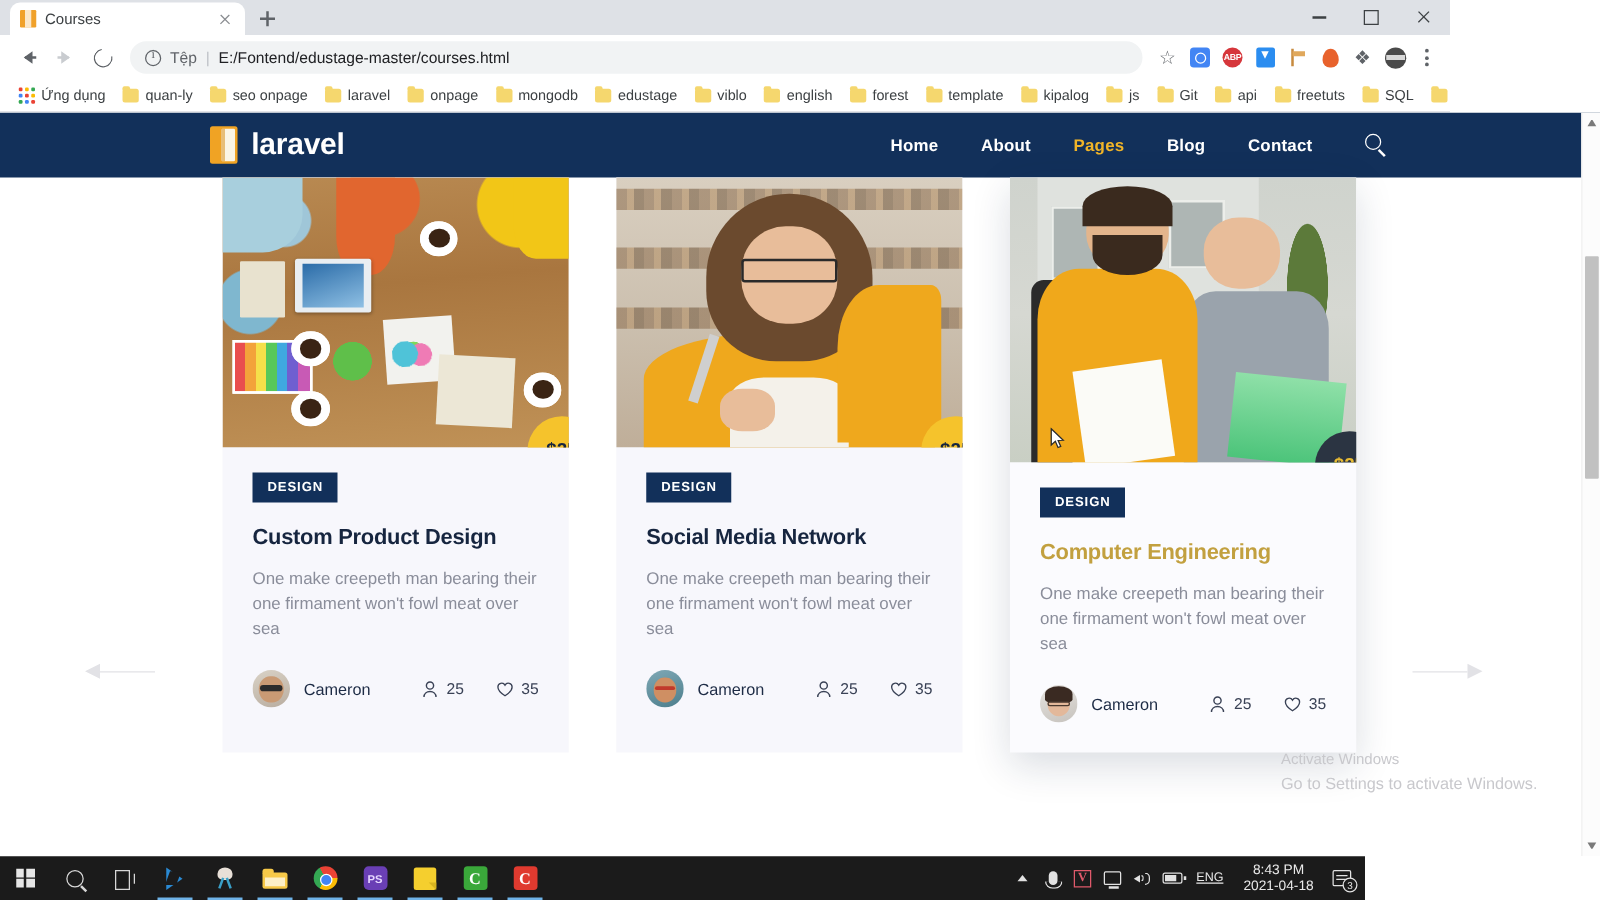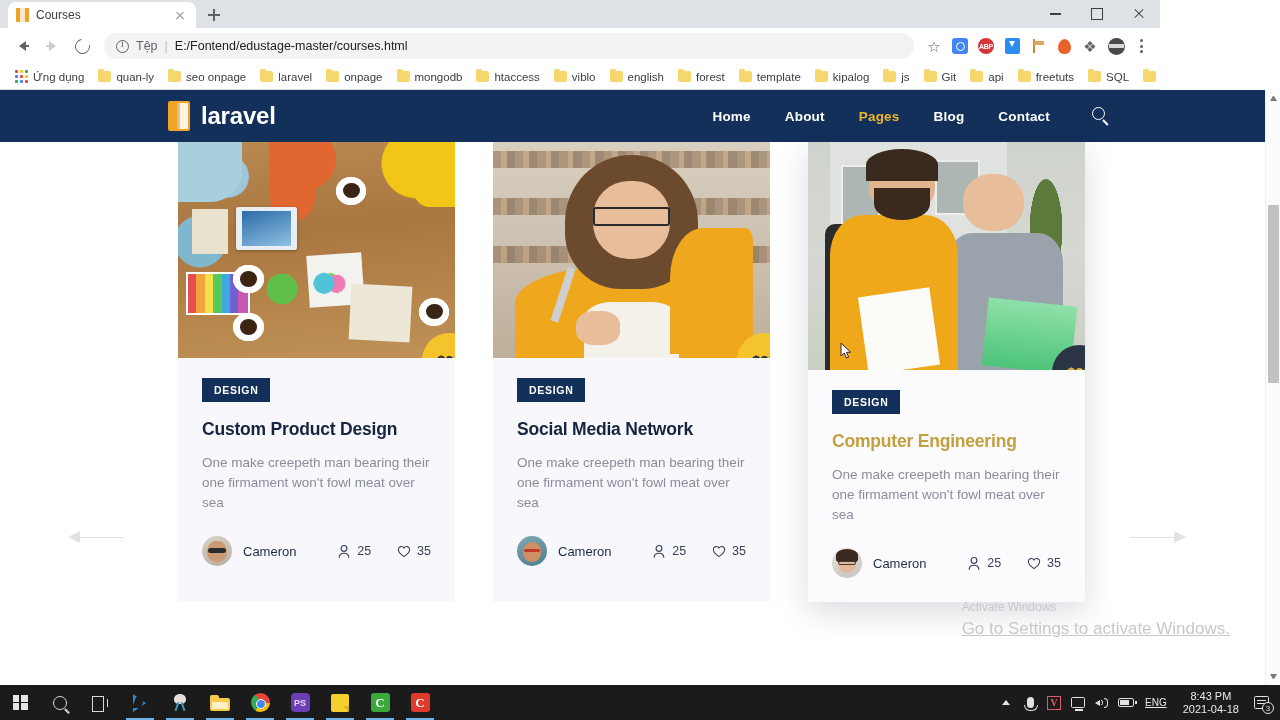--- a/index.html
+++ b/index.html
@@ -166,34 +166,34 @@
   .ca-line { position:absolute; top:6.5px; height:1.4px; background:#e2e2e6; }
   .ca-head { position:absolute; top:1px; width:0;height:0;
     border-top:6px solid transparent;border-bottom:6px solid transparent; }
   .carousel-arrow.left .ca-line { left:12px; width:44px; }
   .carousel-arrow.left .ca-head { left:0; border-right:12px solid #e2e2e6; }
   .carousel-arrow.right .ca-line { left:0; width:44px; }
   .carousel-arrow.right .ca-head { right:0; border-left:12px solid #e2e2e6; }
 
   .watermark { position:absolute; right:50px; top:510px; text-align:left; color:#c8c8cc; user-select:none; }
   .wm-title { font-size:12px; font-weight:400; }
-  .wm-sub { font-size:17px; margin-top:5px;text-decoration:underline; }
+  .wm-sub { font-size:13px; margin-top:5px; }
 
   .cursor { position:absolute; left:840px; top:252px; width:12px;height:18px; z-index:40; }
 
   .pg-scroll { position:absolute; right:0; top:0; width:15px; height:595px; background:#fcfcfc; border-left:1px solid #f0f0f0; }
   .pg-scroll .up, .pg-scroll .down { position:absolute; left:4px; width:7px;height:0;
     border-left:3.5px solid transparent;border-right:3.5px solid transparent; }
   .pg-scroll .up { top:6px; border-bottom:5px solid #7a7a7a; }
   .pg-scroll .down { bottom:6px; border-top:5px solid #7a7a7a; }
   .pg-thumb { position:absolute; left:2px; top:115px; width:11px; height:178px; background:#c1c1c1; border-radius:1px; }
 
   
   .taskbar {
-    position:absolute; left:0; top:685px; width:1280px; height:35px;
+    position:absolute; left:0; top:685px; width:1092px; height:35px;
     background:#1b1b1b; display:flex; align-items:center;
   }
   .tb-item { width:40px;height:35px;display:flex;align-items:center;justify-content:center;position:relative;flex:none; }
   .tb-item.active:after { content:""; position:absolute; left:6px; right:6px; bottom:0; height:2.5px; background:#6fb3e8; }
   .win-logo { width:15px;height:15px;display:grid;grid-template-columns:1fr 1fr;grid-template-rows:1fr 1fr;grid-gap:1.8px; }
   .win-logo i{background:#e6e6e6;display:block;}
   .tb-search { width:14px;height:14px;border:1.5px solid #d8d8d8;border-radius:50%;position:relative; }
   .tb-search:after{content:"";position:absolute;left:11px;top:11px;width:6px;height:1.5px;background:#d8d8d8;transform:rotate(45deg);transform-origin:left center;}
   .tb-taskview { width:16px;height:14px;position:relative; }
   .tb-taskview:before{content:"";position:absolute;left:0;top:0;width:10px;height:14px;border:1.5px solid #d8d8d8;}
@@ -408,21 +408,21 @@
     <div class="bm">
         <span class="folder"></span>
         <span class="bm-label">onpage</span>
       </div>
     <div class="bm">
         <span class="folder"></span>
         <span class="bm-label">mongodb</span>
       </div>
     <div class="bm">
         <span class="folder"></span>
-        <span class="bm-label">htaccess</span>
+        <span class="bm-label">edustage</span>
       </div>
     <div class="bm">
         <span class="folder"></span>
         <span class="bm-label">viblo</span>
       </div>
     <div class="bm">
         <span class="folder"></span>
         <span class="bm-label">english</span>
       </div>
     <div class="bm">

